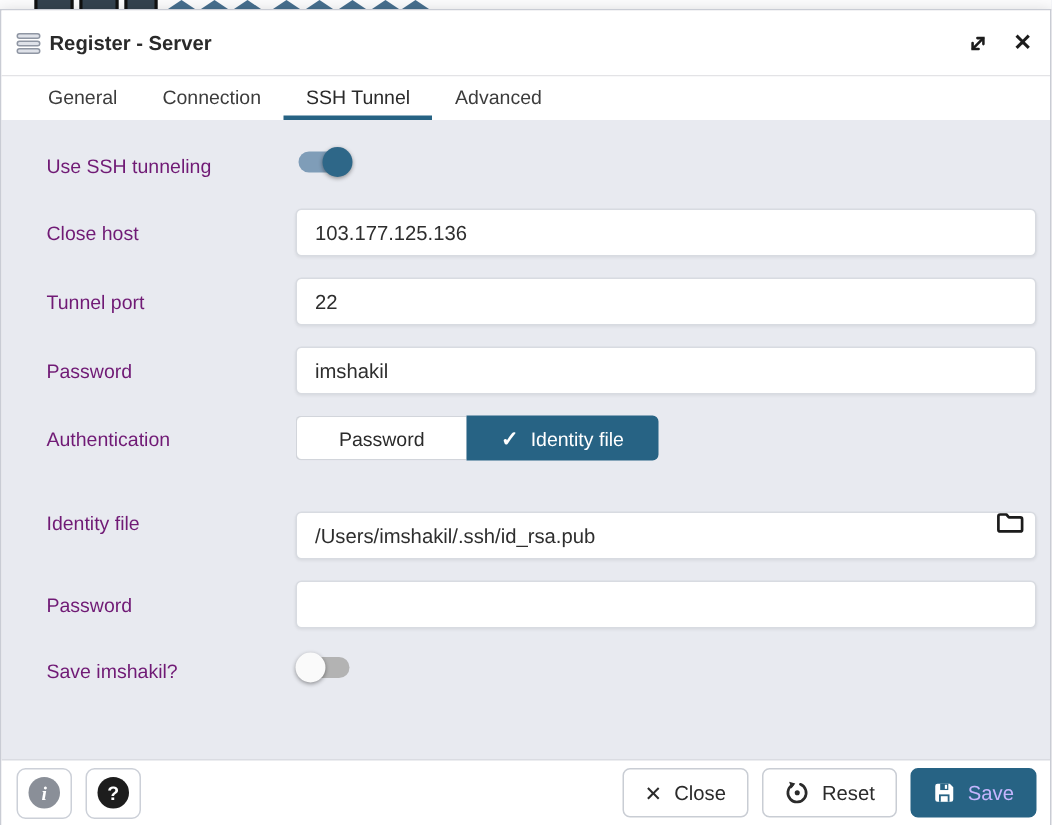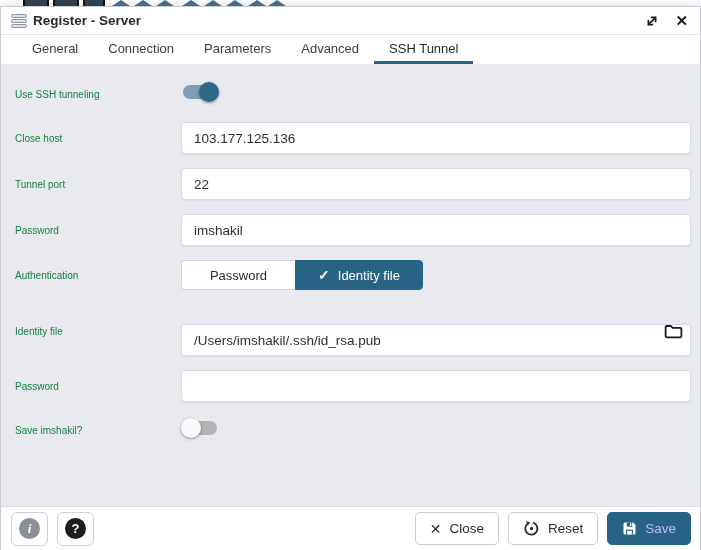--- a/index.html
+++ b/index.html
@@ -9,37 +9,37 @@
   
   .app-sliver { position:absolute; top:0; left:0; width:701px; height:6px; background:#fcfcfd; overflow:hidden; }
   .sliver-rect { position:absolute; top:0; height:6px; background:#33424f; border-left:2px solid #111; border-right:2px solid #111; }
   .sliver-tri { position:absolute; top:0; width:18px; height:6px; background:#476f8e; clip-path:polygon(50% 0, 100% 100%, 0 100%); }
 
   
   .dialog { position:absolute; top:6px; left:0; width:701px; height:544px; background:#fff;
             border:1px solid #c9ccd4; border-bottom:none; display:flex; flex-direction:column;
             box-shadow:0 2px 10px rgba(0,0,0,.18); }
 
-  .titlebar { height:28px; display:flex; align-items:center; padding:0 12px 0 10px; background:#fff;
+  .titlebar { height:44px; display:flex; align-items:center; padding:0 12px 0 10px; background:#fff;
               border-bottom:1px solid #e3e3e6; flex:0 0 auto; }
   .server-icon { width:16px; display:flex; flex-direction:column; gap:1px; margin-right:6px; }
   .server-icon i { display:block; height:4px; border:1px solid #8f96a3; background:#dfe2e9; border-radius:2px; }
   .title { font-size:13.5px; font-weight:bold; color:#2a2a2a; }
   .win-controls { margin-left:auto; display:flex; align-items:center; gap:16px; }
   .win-btn { background:none; border:none; cursor:pointer; display:flex; align-items:center; padding:0; }
   .close-glyph { font-size:15px; font-weight:bold; color:#1c1c1c; line-height:1; }
 
   .tabbar { height:29px; display:flex; align-items:stretch; background:#fff; flex:0 0 auto; padding-left:16px; }
   .tab { display:flex; align-items:center; padding:0 15px; font-size:13px; color:#3c3c3c;
          border-bottom:3px solid transparent; cursor:pointer; background:none; border-top:none; border-left:none; border-right:none; }
   .tab.active { border-bottom-color:#276384; color:#2a2a2a; }
 
   .body { flex:1 1 auto; background:#e8eaf0; padding:16px 9px 0 14px; }
   .row { display:flex; align-items:center; margin-bottom:14px; min-height:26px; }
-  .row .lbl { width:166px; flex:0 0 166px; font-size:10px; color:#15803d; }
+  .row .lbl { width:166px; flex:0 0 166px; font-size:13px; color:#701a75;margin-left:16px; }
   .row .ctl { flex:1 1 auto; position:relative; }
 
   input.text { width:100%; height:28px; border:1px solid #d8dbe1; border-radius:4px; background:#fff;
                padding:15px 12px; font-size:13.5px; color:#2e2e2e; font-family:"Liberation Sans",sans-serif;
                box-shadow:0 1px 2px rgba(0,0,0,.06); outline:none; }
 
   
   .toggle { position:relative; width:38px; height:24px; display:inline-block; cursor:pointer; }
   .toggle .track { position:absolute; top:5px; left:2px; width:34px; height:14px; border-radius:7px; }
   .toggle .knob  { position:absolute; top:2px; width:20px; height:20px; border-radius:50%;
@@ -116,23 +116,22 @@
       </button>
       <button class="win-btn">
         <span class="close-glyph">✕</span>
       </button>
     </span>
   </div>
 
   <div class="tabbar">
     <button class="tab">General</button>
     <button class="tab">Connection</button>
-    <button class="tab">Parameters</button>
+    <button class="tab active">SSH Tunnel</button>
     <button class="tab">Advanced</button>
-    <button class="tab active">SSH Tunnel</button>
   </div>
 
   <div class="body">
 
     <div class="row">
       <span class="lbl">Use SSH tunneling</span>
       <span class="ctl">
         <span class="toggle on">
           <span class="track"></span><span class="knob"></span>
         </span>

